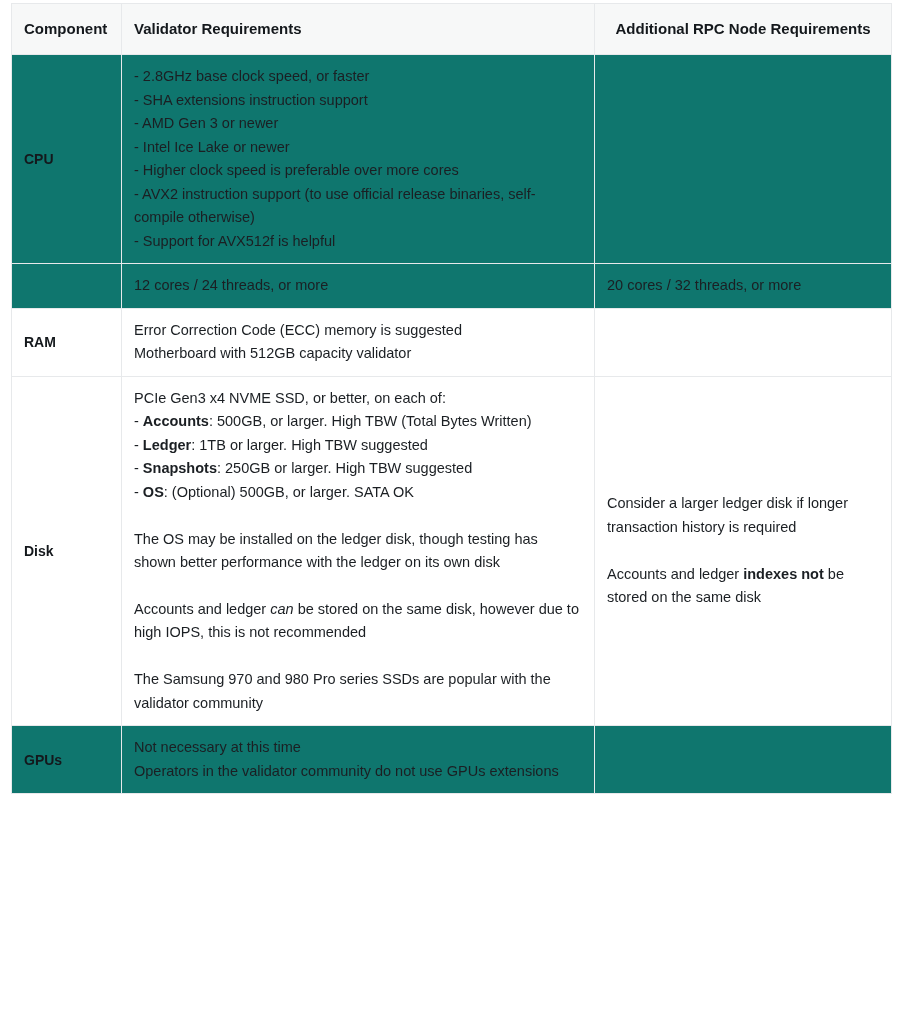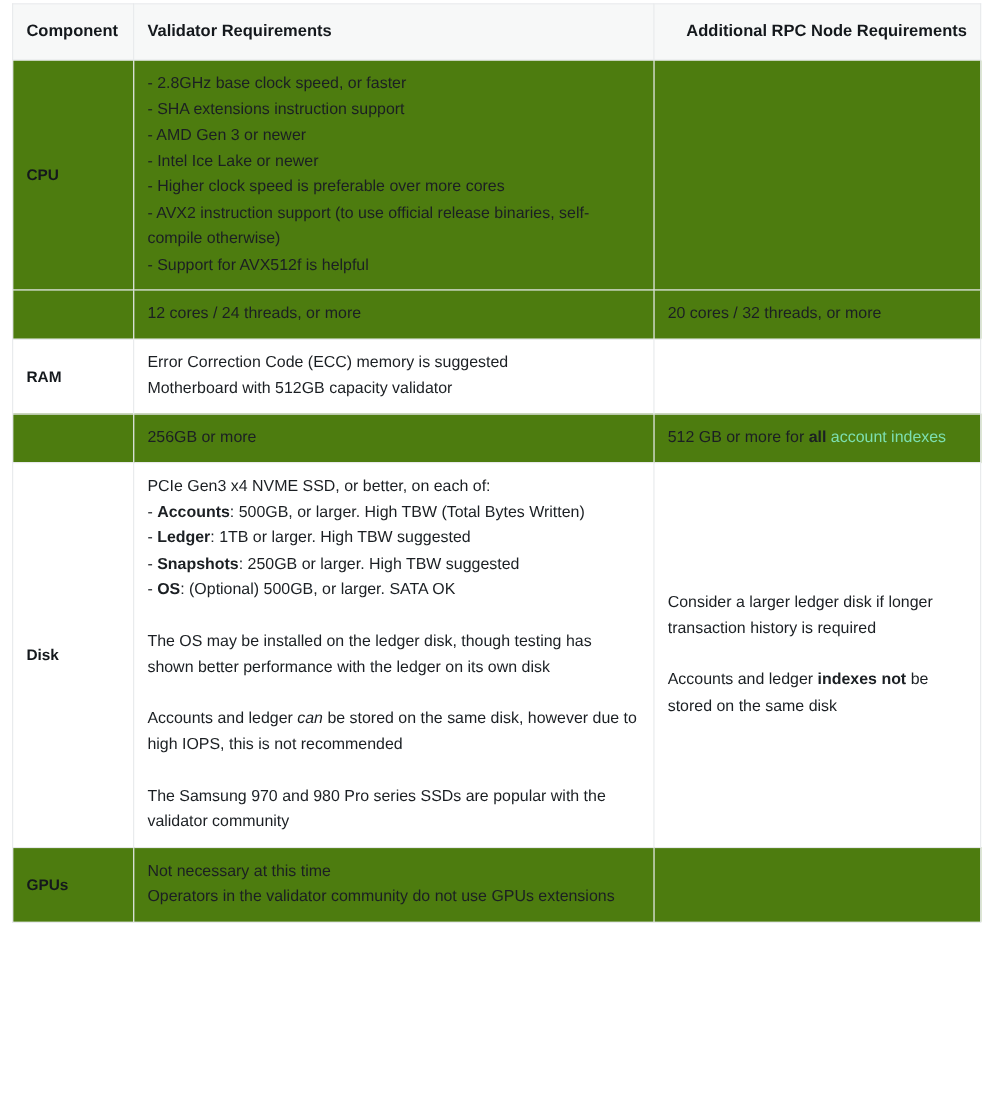--- a/index.html
+++ b/index.html
@@ -46,23 +46,23 @@
   table.req-table thead th {
     background: #f7f8f8;
     font-weight: 600;
     font-size: 15px;
     color: #14181c;
     padding-top: 13px;
     padding-bottom: 13px;
   }
   table.req-table thead th.h-component { text-align: left; padding-left: 12px; }
   table.req-table thead th.h-validator { text-align: left; }
-  table.req-table thead th.h-rpc       { text-align: right; }
+  table.req-table thead th.h-rpc       { text-align: center; }
 
-  tr.shaded > td { background: #4d7c0f; }
+  tr.shaded > td { background: #0f766e; }
   tr.plain  > td { background: #ffffff; }
 
   td.component-cell {
     font-weight: 700;
     font-size: 14px;
     color: #14181c;
     padding-left: 12px;
   }
 
   td.body-cell {
@@ -130,29 +130,20 @@
 
       <tr class="plain">
         <td class="component-cell">RAM</td>
         <td class="body-cell">
           <span class="line">Error Correction Code (ECC) memory is suggested</span>
           <span class="line">Motherboard with 512GB capacity validator</span>
         </td>
         <td class="body-cell"></td>
       </tr>
 
-      <tr class="shaded">
-        <td class="component-cell"></td>
-        <td class="body-cell">
-          <span class="line">256GB or more</span>
-        </td>
-        <td class="body-cell">
-          <span class="tight"><span>512 GB or more for </span><span class="bold">all</span><span> </span><a class="inline-link" href="#">account indexes</a></span>
-        </td>
-      </tr>
 
       <tr class="plain">
         <td class="component-cell">Disk</td>
         <td class="body-cell">
           <span class="line">PCIe Gen3 x4 NVME SSD, or better, on each of:</span>
 
           <span class="line"><span>- </span><span class="bold">Accounts</span><span>: 500GB, or larger. High TBW (Total Bytes Written)</span></span>
 
           <span class="line"><span>- </span><span class="bold">Ledger</span><span>: 1TB or larger. High TBW suggested</span></span>
 

